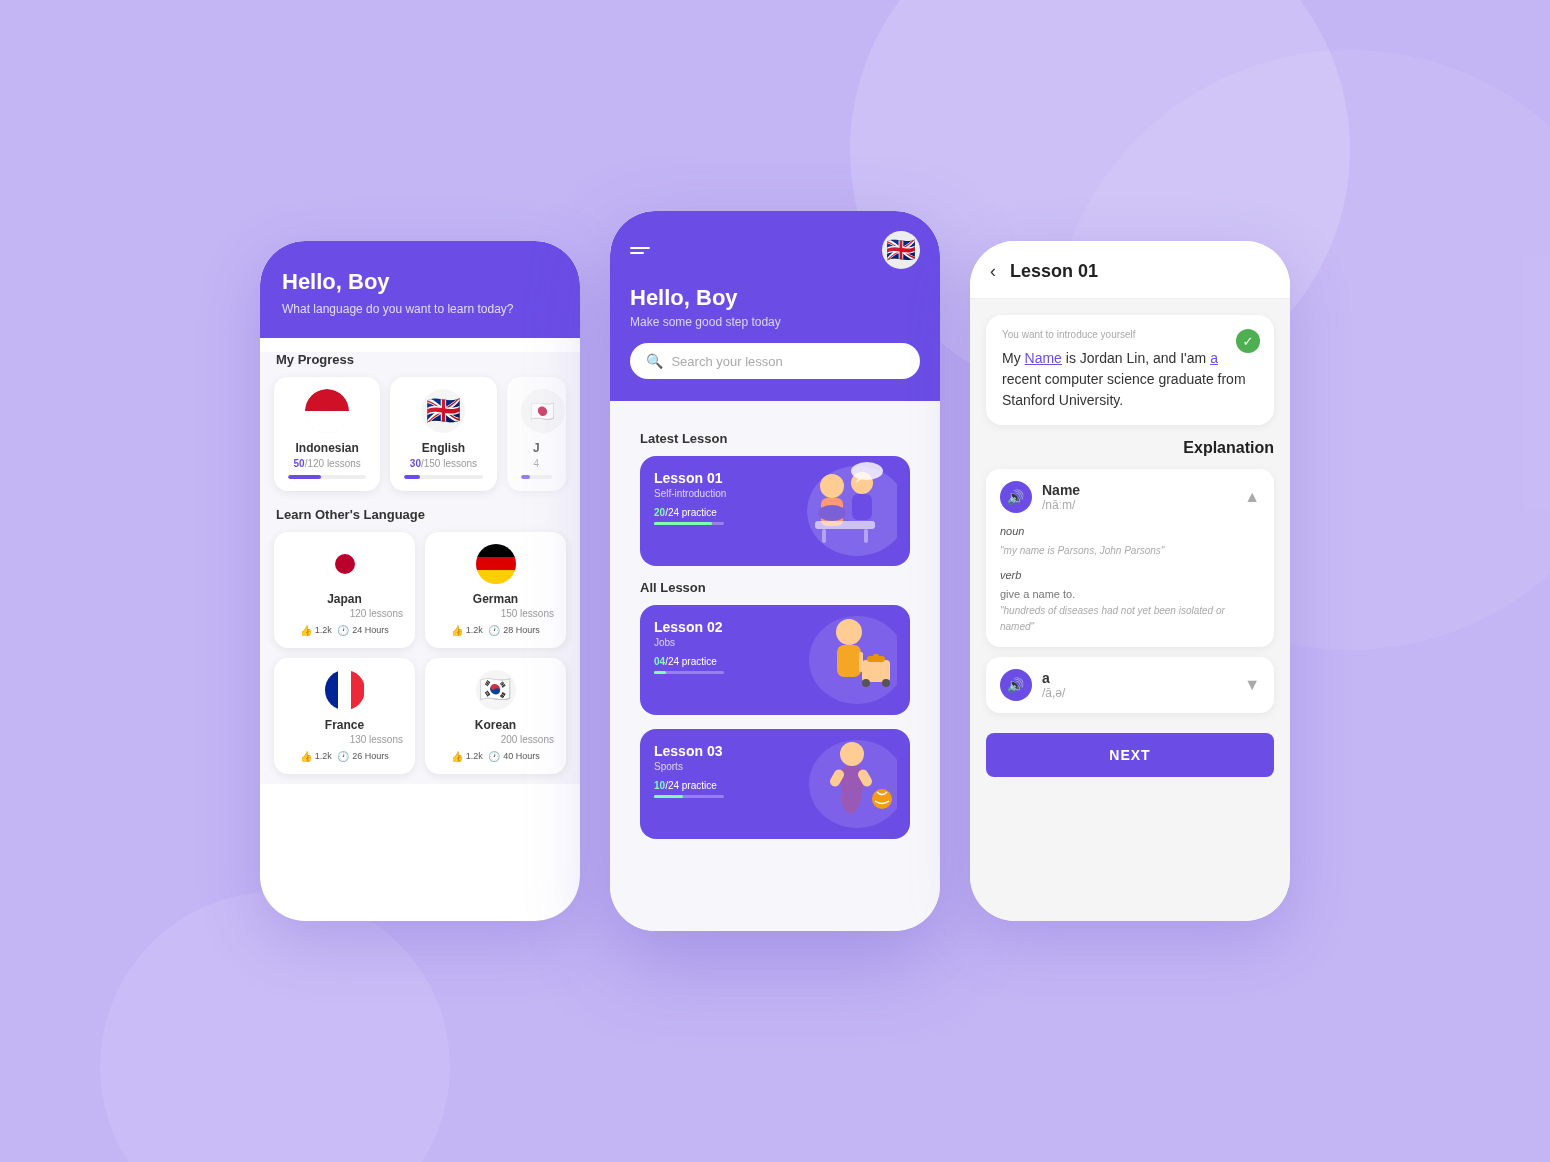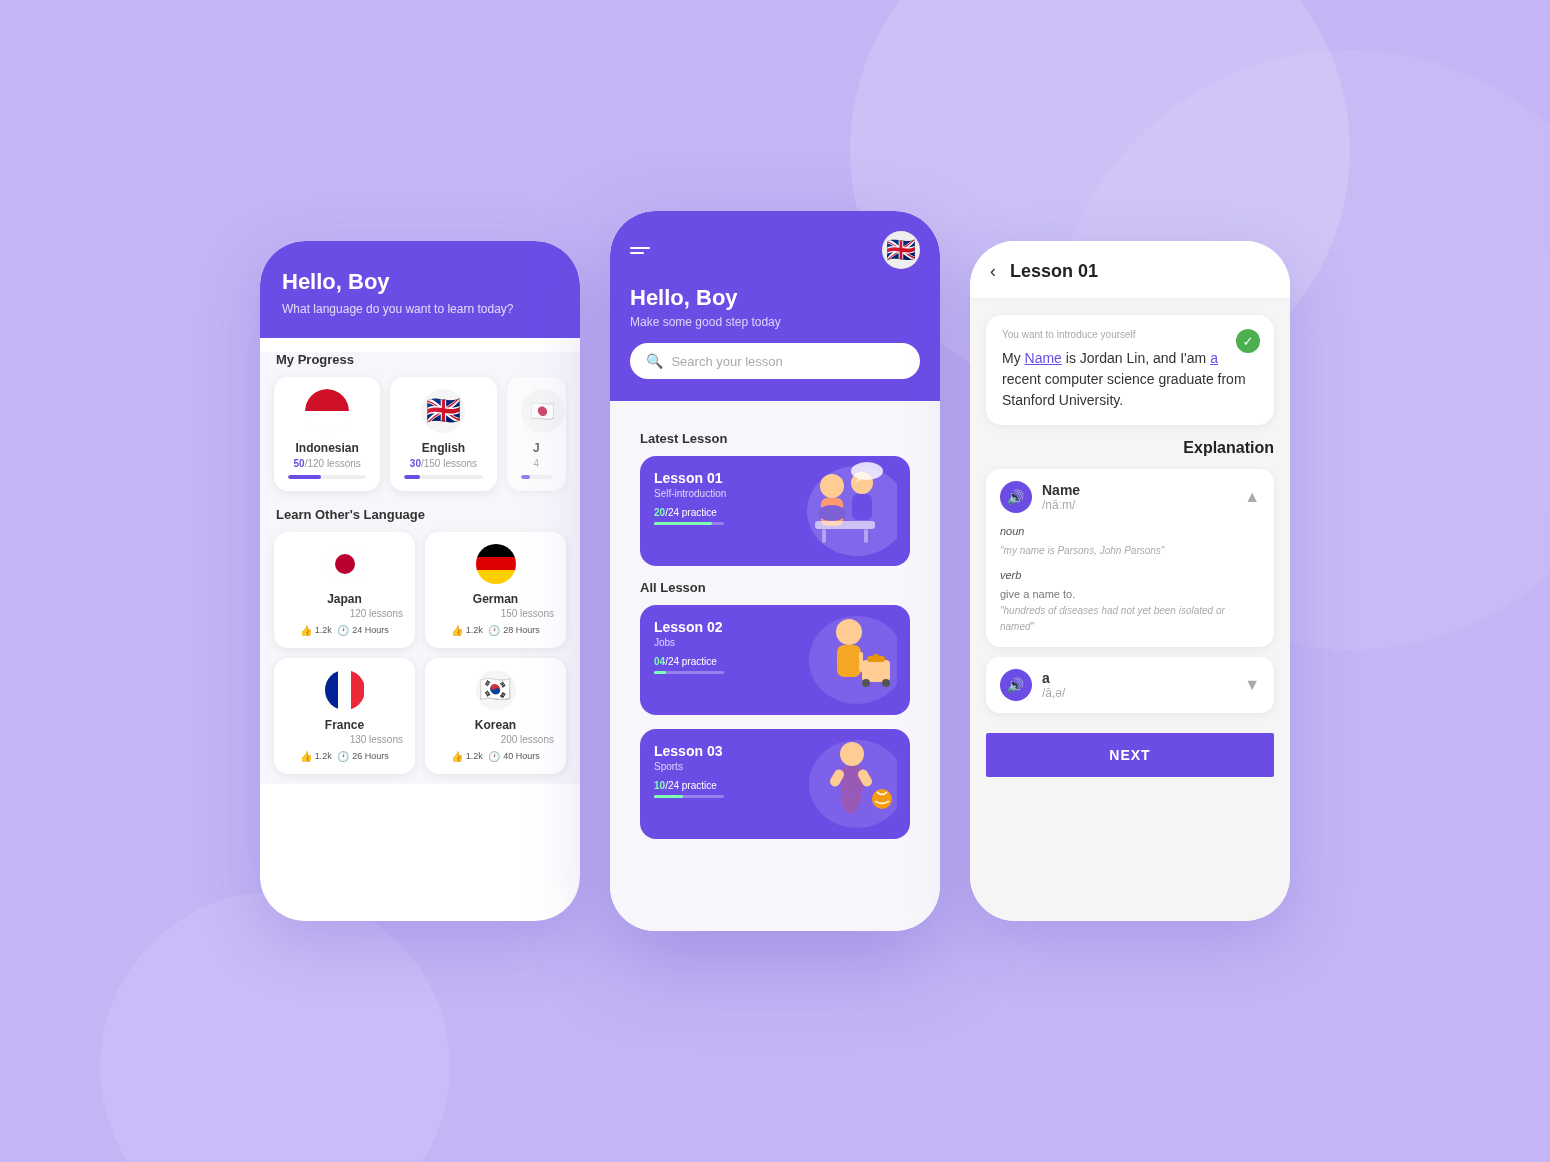--- a/index.html
+++ b/index.html
@@ -474,21 +474,21 @@
     }
     .p3-word-example {
       font-size: 10px;
       color: #aaa;
       font-style: italic;
     }
     .p3-next-btn {
       background: #6b4de6;
       color: white;
       border: none;
-      border-radius: 2px;
+      border-radius: 8px;
       width: 100%;
       padding: 14px;
       font-size: 14px;
       font-weight: 700;
       margin-top: 10px;
       cursor: pointer;
       letter-spacing: 1px;
     }
 
     

